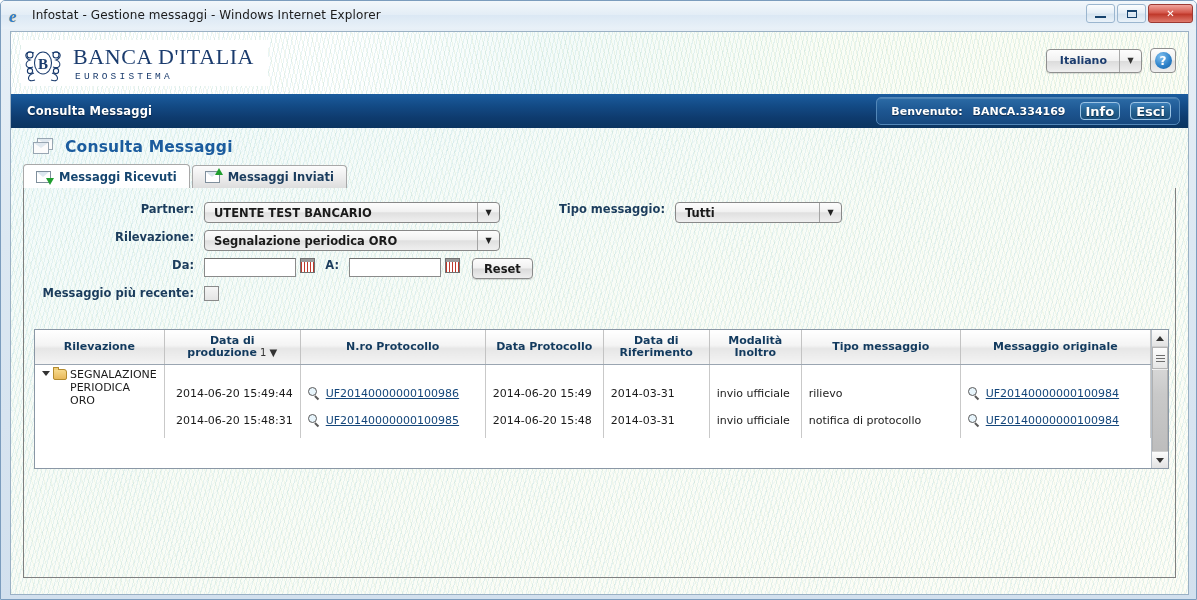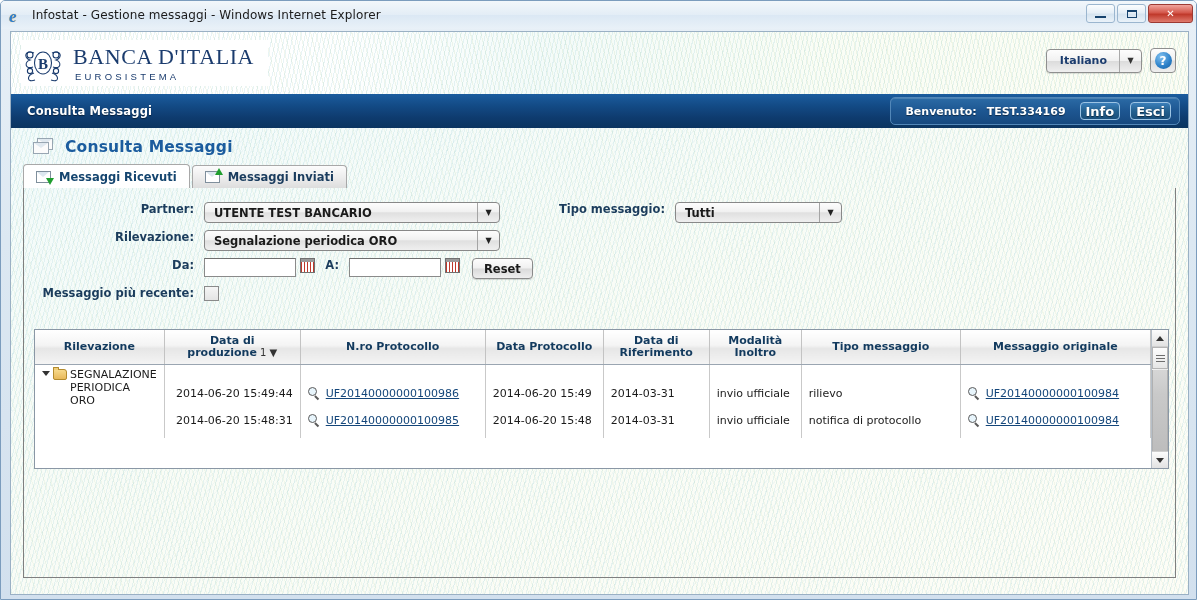--- a/index.html
+++ b/index.html
@@ -89,21 +89,21 @@
   #logo-mark {
     width: 44px; height: 46px; position: relative; flex: none;
   }
   #logo-text { margin-left: 8px; }
   #logo-name {
     font-family: "Liberation Serif", "DejaVu Serif", serif;
     font-size: 22px; color: #1b3c6e; letter-spacing: 0.6px;
     line-height: 24px;
   }
   #logo-sub {
-    font-family: Liberation Sans, sans-serif;
+    font-family: Liberation Mono, monospace;
     font-size: 9.5px; color: #1b3c6e; letter-spacing: 3.2px;
     margin-top: 2px; margin-left: 2px;
   }
   #lang-area {
     position: absolute; right: 12px; top: 16px;
     display: flex; align-items: center; gap: 8px;
   }
   .gray-btn {
     display: flex; align-items: center;
     height: 24px;
@@ -517,21 +517,21 @@
         <div id="help-btn">
           <span id="help-circle">?</span>
         </div>
       </div>
     </div>
 
     <div id="navbar">
       <div id="navbar-title">Consulta Messaggi</div>
       <div id="welcome-box">
         <span class="wlabel">Benvenuto:</span>
-        <span class="wuser">TEST.334169</span>
+        <span class="wuser">BANCA.334169</span>
         <span class="nav-btn">Info</span>
         <span class="nav-btn">Esci</span>
       </div>
     </div>
 
     <div id="content">
 
       <div id="page-title-row">
         <div id="titlepage-icon">
           <span class="e1"></span>

